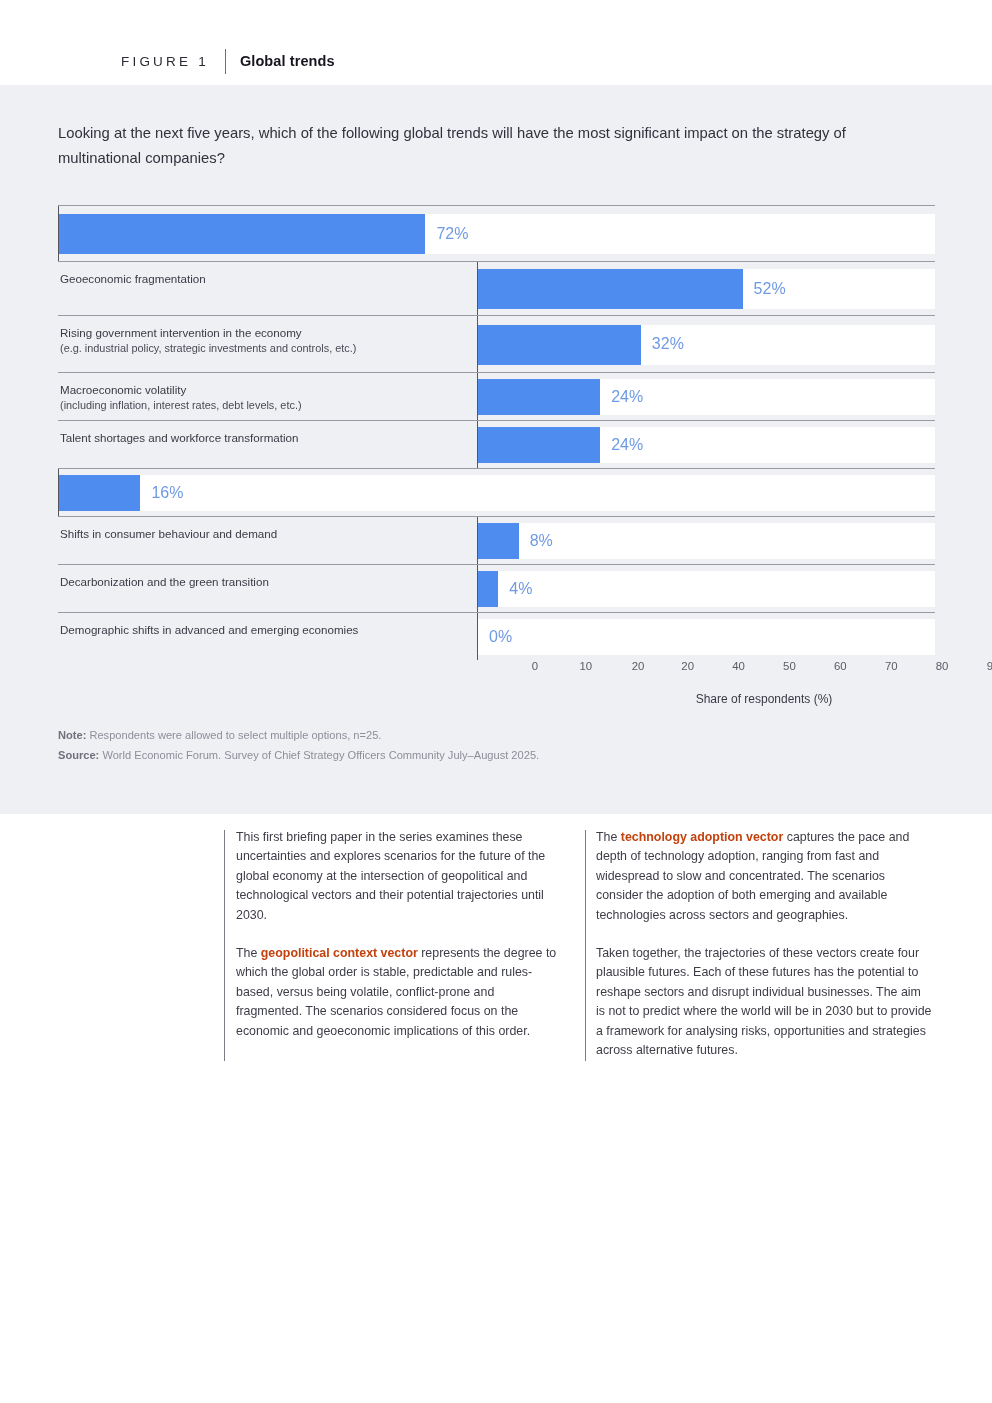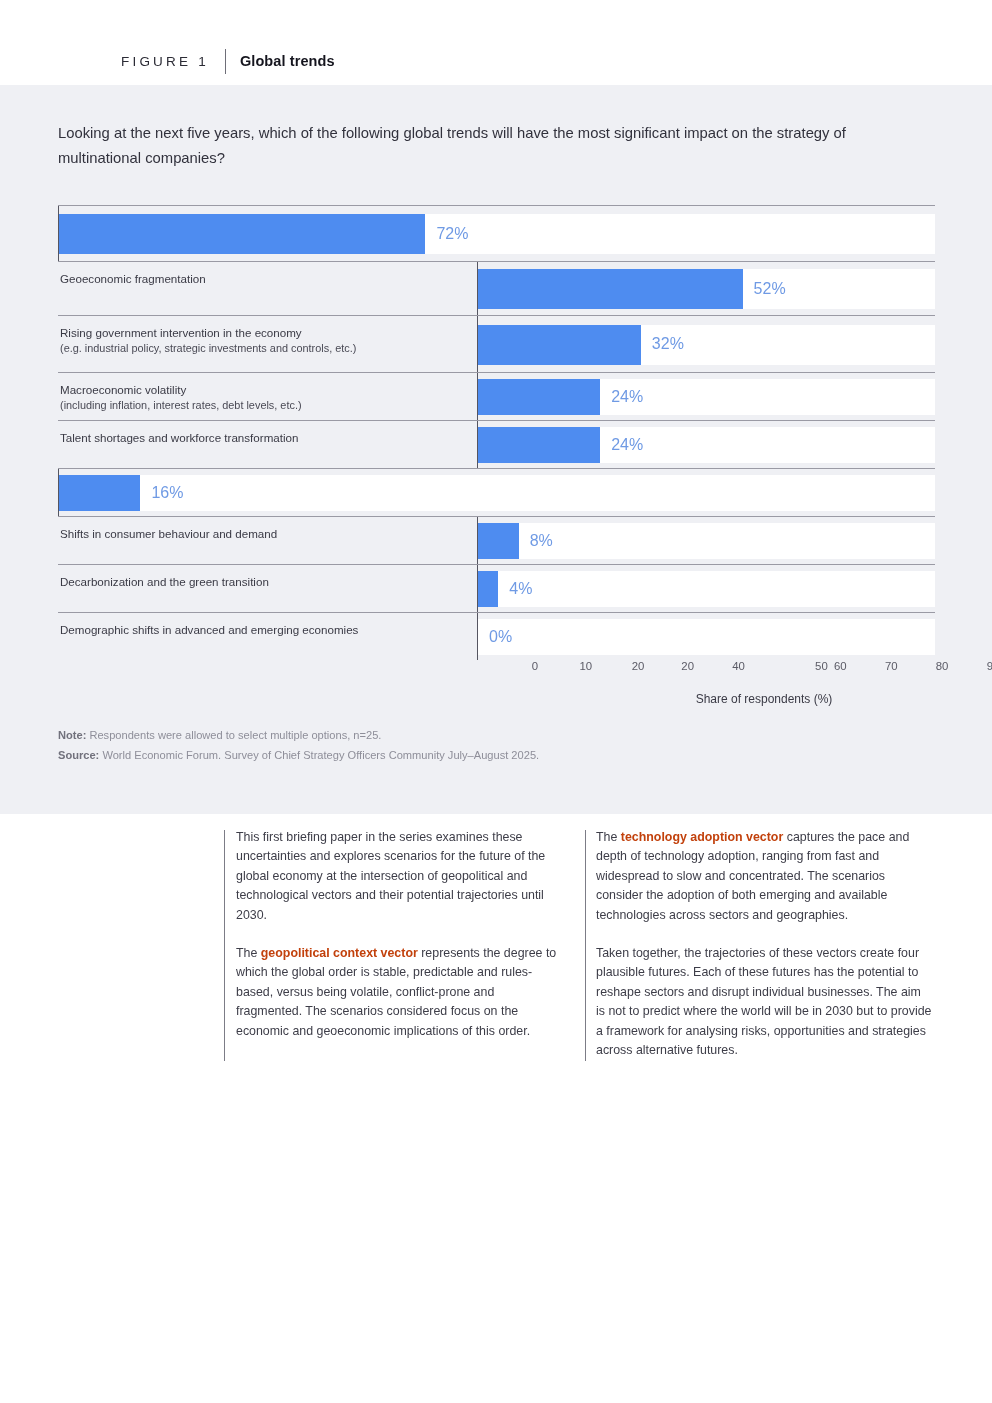--- a/index.html
+++ b/index.html
@@ -214,21 +214,21 @@
             </div>
           </div>
         </div>
       <div style="position:relative;height:60px;">
         <div class="axis" id="axis-ticks">
             <span class="tick" style="left: 0px;">0</span>
             <span class="tick" style="left: 50.8889px;">10</span>
             <span class="tick" style="left: 103px;">20</span>
             <span class="tick" style="left: 152.667px;">20</span>
             <span class="tick" style="left: 203.556px;">40</span>
-            <span class="tick" style="left: 254.444px; margin-left: 32px;">50</span>
+            <span class="tick" style="left: 254.444px;">50</span>
             <span class="tick" style="left: 305.333px;">60</span>
             <span class="tick" style="left: 356.222px;">70</span>
             <span class="tick" style="left: 407.111px;">80</span>
             <span class="tick" style="left: 458px;">90</span>
           </div>
         <div class="axis-title">Share of respondents (%)</div>
       </div>
     </div>
 
     <div class="notes" style="top:640px;">

